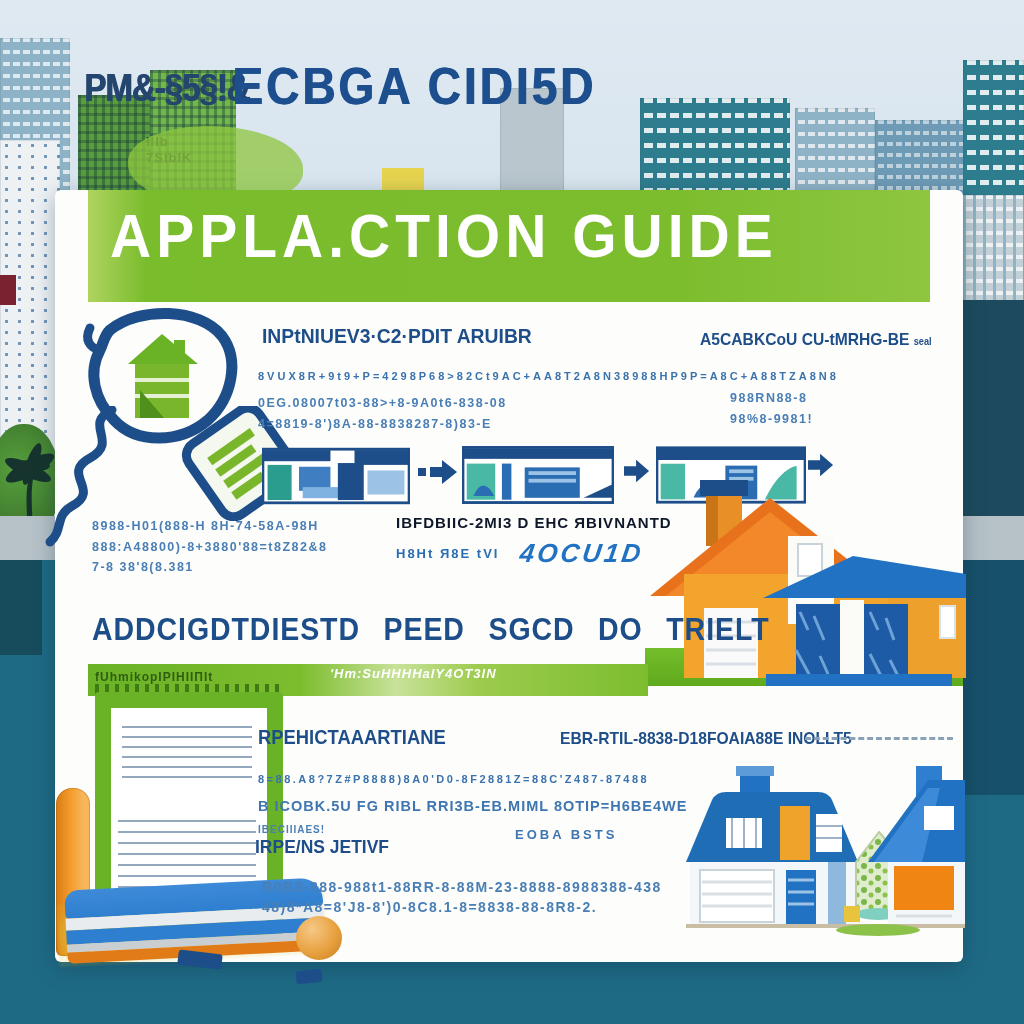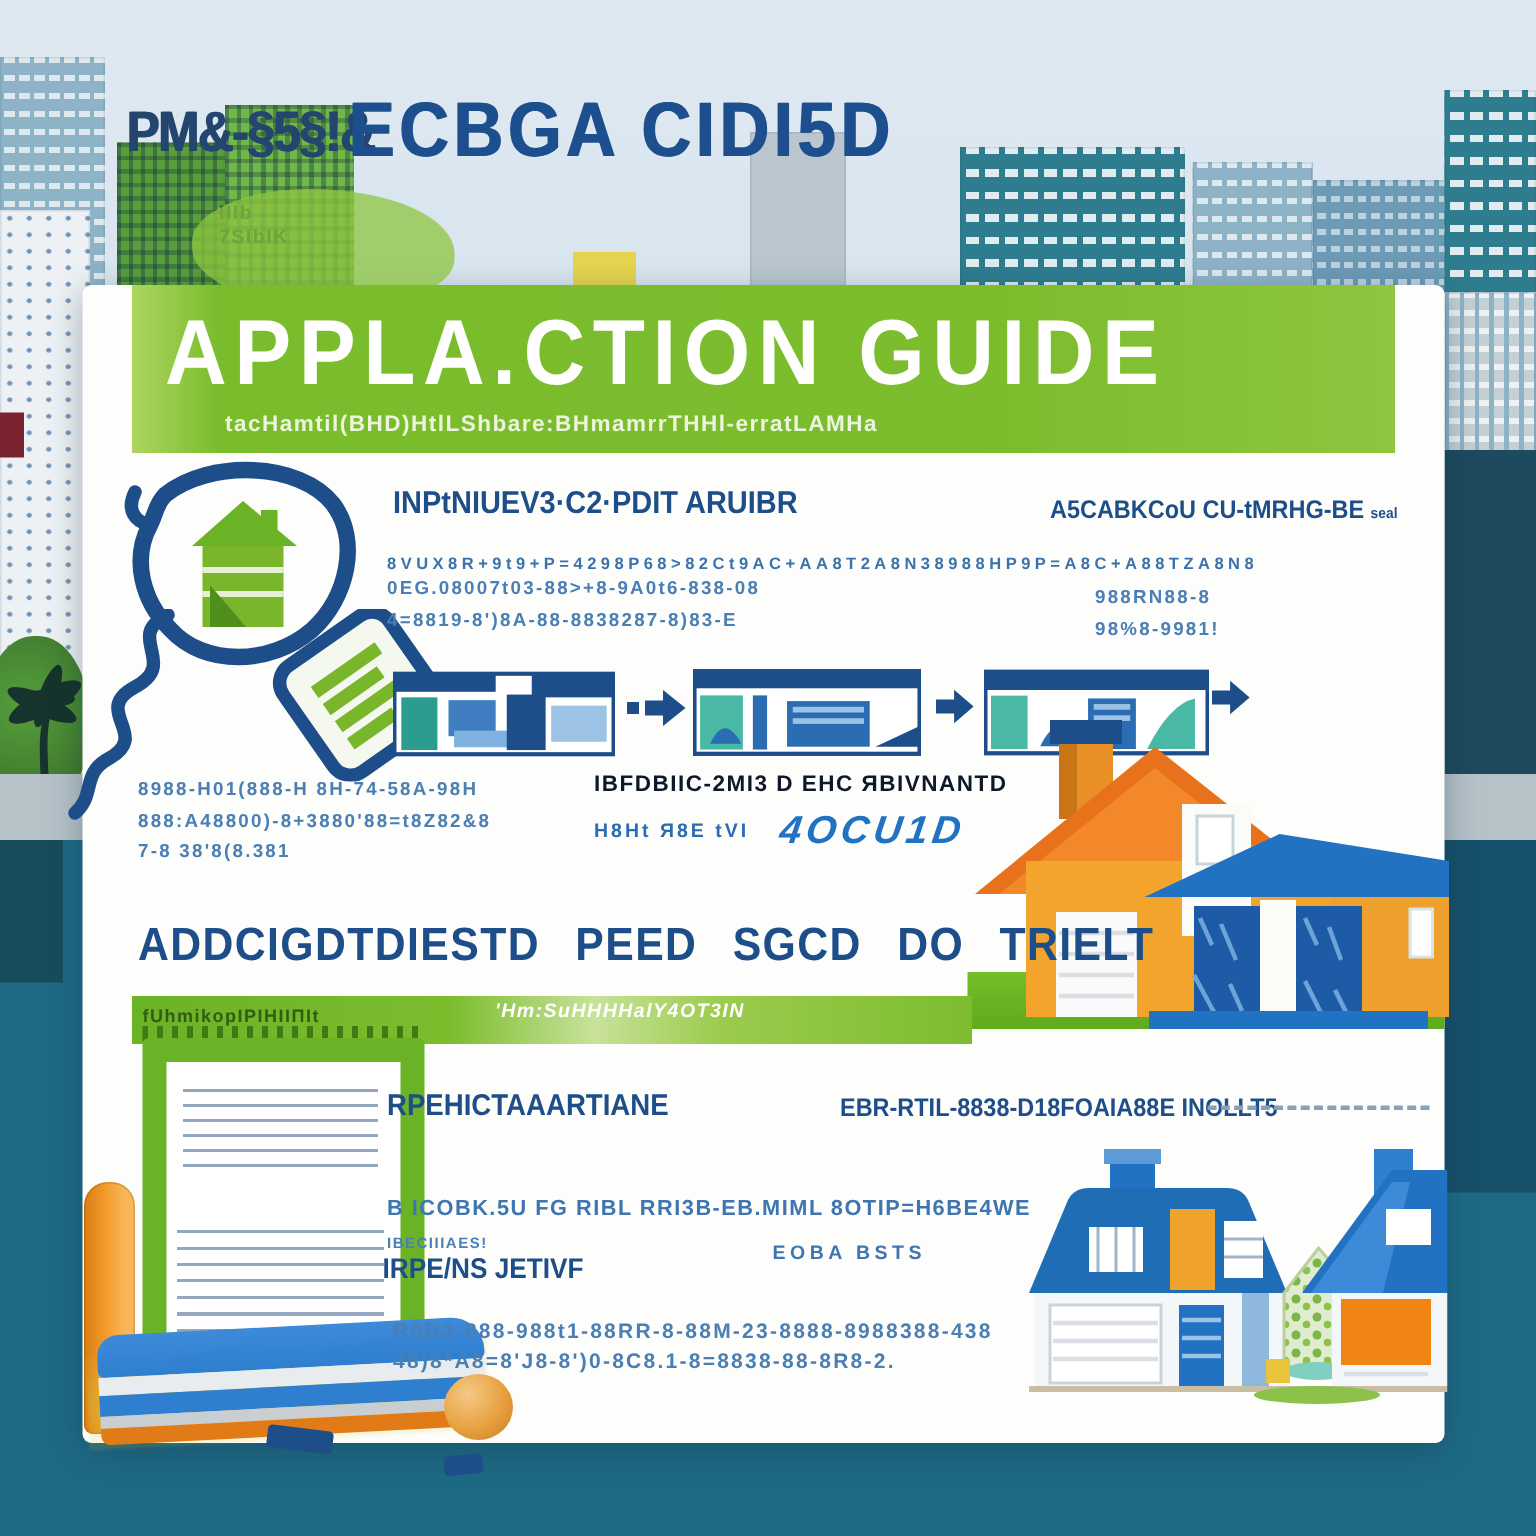--- a/index.html
+++ b/index.html
@@ -31,21 +31,21 @@
   .banner-sub{left:150px;top:274px;font-size:15px;font-weight:bold;color:#f2f8e6;letter-spacing:1px;opacity:.95;white-space:nowrap;}
   
   .h-navy{font-weight:bold;color:#1d4e89;white-space:nowrap;transform:scaleX(.92);transform-origin:top left;}
   .glyphrow{font-size:11px;font-weight:bold;color:#3a72ad;letter-spacing:3px;white-space:nowrap;overflow:hidden;margin-top:16px;}
   .para{font-size:12.5px;font-weight:bold;color:#4a7fb5;letter-spacing:1.5px;line-height:1.65;white-space:nowrap;overflow:hidden;}
   
   .s1-lh{left:262px;top:324px;font-size:21px;}
   .s1-rh{left:700px;top:330px;font-size:17px;}
   .s1-rh small{font-size:10px;letter-spacing:0;}
   .s1-glyphs{left:258px;top:354px;width:700px;}
-  .s1-pl{left:258px;top:382px;width:365px;}
+  .s1-pl{left:258px;top:393px;width:365px;}
   .s1-pr{left:700px;top:388px;width:258px;margin-left:30px;}
   .s2-left{left:92px;top:516px;width:250px;font-size:12.5px;}
   .s2-c1{left:396px;top:514px;font-size:15px;font-weight:bold;color:#0f172a;letter-spacing:1px;white-space:nowrap;}
   .s2-c2a{left:396px;top:546px;font-size:13px;font-weight:bold;color:#2a6db3;letter-spacing:2px;}
   .s2-c2b{left:520px;top:538px;font-size:26px;font-weight:bold;font-style:italic;color:#2272c3;letter-spacing:3px;transform:skewX(-8deg);}
   .s3-head{left:92px;top:612px;font-size:31px;word-spacing:16px;letter-spacing:1px;}
   .strip{left:88px;top:664px;width:560px;height:32px;background:linear-gradient(90deg,#6ab226 0,#7cbd2e 38%,#c8e29a 55%,#9ccb4d 70%,#7cbd2e 100%);}
   .strip-l{left:95px;top:670px;font-size:12px;font-weight:bold;color:#2f5d12;letter-spacing:1px;}
   .strip-r{left:330px;top:666px;font-size:13px;font-weight:bold;font-style:italic;color:#fff;letter-spacing:1px;}
   .lawn{left:645px;top:648px;width:318px;height:38px;background:linear-gradient(180deg,#74bd2a,#5faa1d);}
@@ -122,21 +122,20 @@
   <div class="abs side-label">
     <div>IIIb</div>
     <div>7SIbIK</div>
   </div>
 
   <div class="abs panel"></div>
 
   <div class="abs brush"></div>
   <div class="abs banner"></div>
   <div class="abs banner-title">APPLA.CTION GUIDE</div>
-  <div class="abs banner-sub">tacHamtil(BHD)HtlLShbare:BHmamrrTHHl-erratLAMHa</div>
 
   <svg class="abs" style="left:78px;top:302px;width:165px;height:150px;" viewBox="0 0 165 150">
     <path d="M32,28 C62,4 122,6 144,34 C162,58 154,96 130,118 C102,142 58,142 36,118 C16,98 10,70 22,48 C26,40 26,34 32,28 Z" fill="none" stroke="#1d4e89" stroke-width="11" stroke-linecap="round"></path>
     <path d="M22,48 C12,46 6,38 12,26" fill="none" stroke="#1d4e89" stroke-width="9" stroke-linecap="round"></path>
     <polygon points="50,62 84,32 120,62" fill="#6ab226"></polygon>
     <rect x="96" y="38" width="11" height="18" fill="#6ab226"></rect>
     <rect x="57" y="62" width="54" height="54" fill="#7ab62c"></rect>
     <rect x="57" y="76" width="54" height="4" fill="#ffffff" opacity=".8"></rect>
     <rect x="57" y="92" width="54" height="4" fill="#ffffff" opacity=".8"></rect>
     <polygon points="62,116 62,88 86,116" fill="#4f8f1c"></polygon>
@@ -261,20 +260,21 @@
     <div class="nb nb4"></div>
     <div class="nb nb5"></div>
   </div>
   <div class="abs nb-bit1"></div>
   <div class="abs nb-bit2"></div>
   <div class="abs ball"></div>
 
   <div class="abs h-navy s4-lh">RPEHICTAAARTIANE</div>
   <div class="abs h-navy s4-rh">EBR-RTIL-8838-D18FOAIA88E INOLLT5</div>
   <div class="abs dash-line"></div>
+  <div class="abs glyphrow s4-glyphs">8=88.A8?7Z#P8888)8A0'D0-8F2881Z=88C'Z487-87488</div>
   <div class="abs s4-b1">B ICOBK.5U FG RIBL RRI3B-EB.MIML 8OTIP=H6BE4WE</div>
   <div class="abs s4-b2a">IBECIIIAES!</div>
   <div class="abs s4-b2b">EOBA BSTS</div>
   <div class="abs h-navy s4-b3">IRPE/NS JETIVF</div>
   <div class="abs para s4-f s4-f1">R0B3-888-988t1-88RR-8-88M-23-8888-8988388-438</div>
   <div class="abs para s4-f s4-f2">48)8*A8=8'J8-8')0-8C8.1-8=8838-88-8R8-2.</div>
 
   <svg class="abs" style="left:678px;top:766px;width:287px;height:198px;" viewBox="0 0 287 198">
     <defs>
       <pattern id="dots" width="14" height="12" patternUnits="userSpaceOnUse">

